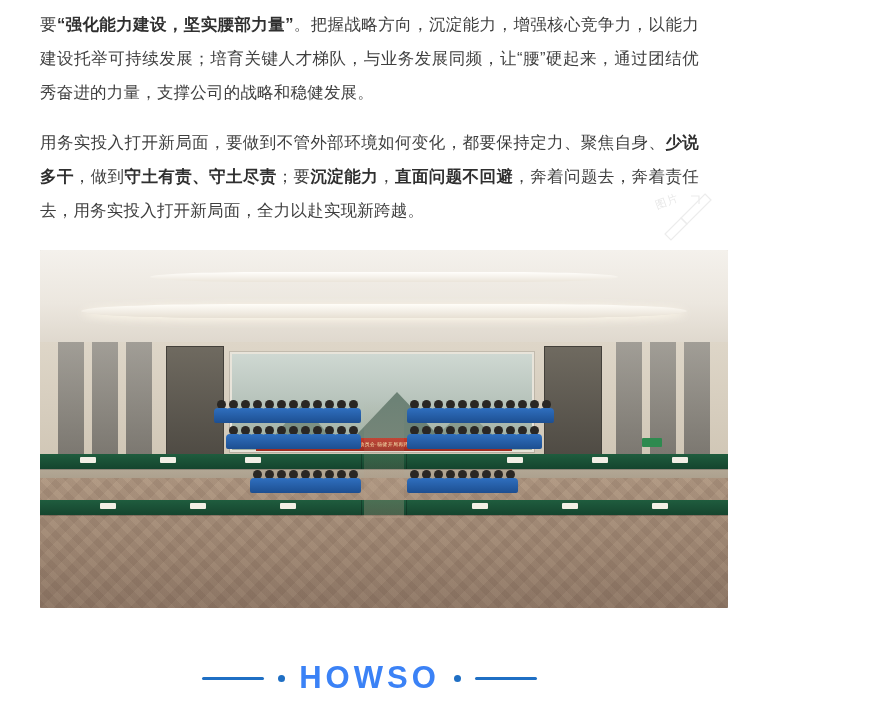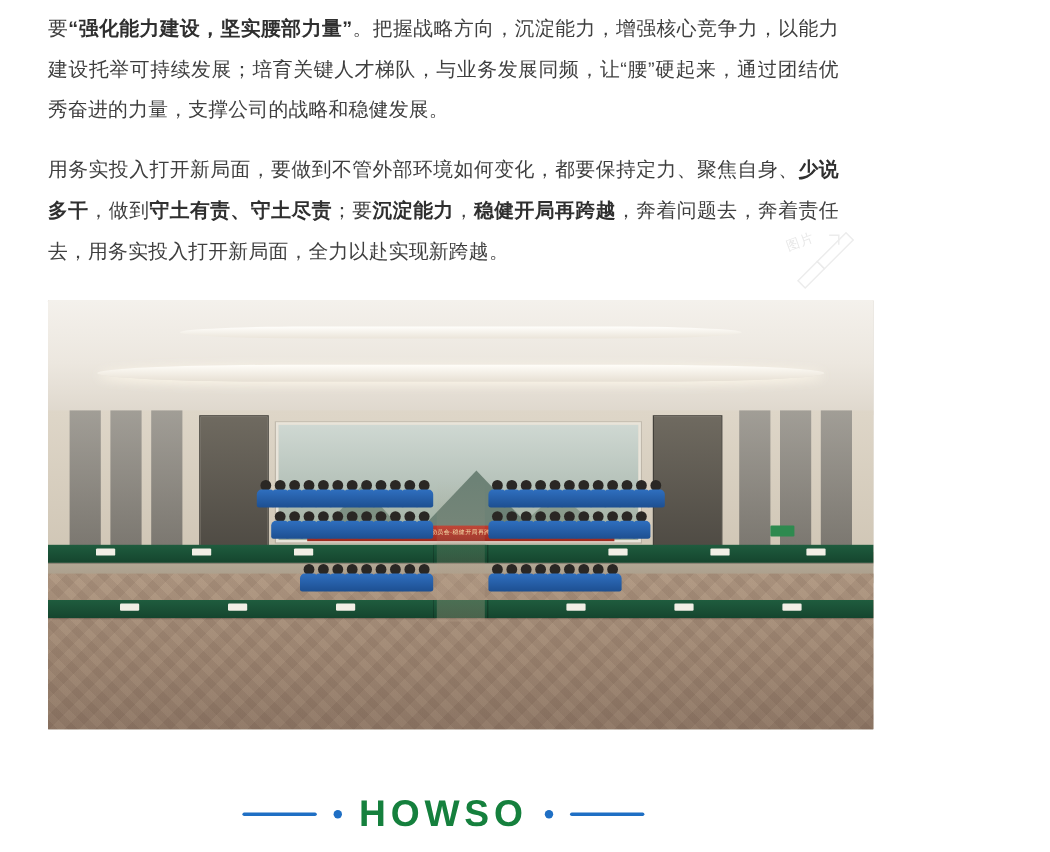--- a/index.html
+++ b/index.html
@@ -295,32 +295,32 @@
   .footer .dot {
     width: 7px;
     height: 7px;
     border-radius: 50%;
     background: #1f6fc4;
   }
   .footer .brand {
     font-size: 31px;
     font-weight: bold;
     letter-spacing: 4px;
-    color: #15803d;
+    color: #3b82f6;
     font-family: "Liberation Sans", sans-serif;
   }
 </style>
 </head>
 <body>
 
 <div class="page">
 
   <p class="para first"><span>要</span><span class="bold">“强化能力建设，坚实腰部力量”</span><span>。把握战略方向，沉淀能力，增强核心竞争力，以能力建设托举可持续发展；培育关键人才梯队，与业务发展同频，让“腰”硬起来，通过团结优秀奋进的力量，支撑公司的战略和稳健发展。</span></p>
 
-  <p class="para second"><span>用务实投入打开新局面，要做到不管外部环境如何变化，都要保持定力、聚焦自身、</span><span class="bold">少说多干</span><span>，做到</span><span class="bold">守土有责、守土尽责</span><span>；要</span><span class="bold">沉淀能力</span><span>，</span><span class="bold">稳健开局再跨越</span><span>，奔着问题去，奔着责任去，用务实投入打开新局面，全力以赴实现新跨越。</span></p>
+  <p class="para second"><span>用务实投入打开新局面，要做到不管外部环境如何变化，都要保持定力、聚焦自身、</span><span class="bold">少说多干</span><span>，做到</span><span class="bold">守土有责、守土尽责</span><span>；要</span><span class="bold">沉淀能力</span><span>，</span><span class="bold">直面问题不回避</span><span>，奔着问题去，奔着责任去，用务实投入打开新局面，全力以赴实现新跨越。</span></p>
 
   <div class="watermark">
     <svg class="wm-shape" viewBox="0 0 68 58">
       <path d="M58 4 L64 10 L40 34 L34 28 Z" fill="none" stroke="#c9c9c9" stroke-width="1.2"></path>
       <path d="M34 28 L40 34 L24 50 L18 44 Z" fill="none" stroke="#c9c9c9" stroke-width="1.2"></path>
       <path d="M44 6 L52 6 L52 14" fill="none" stroke="#c9c9c9" stroke-width="1.2"></path>
     </svg>
     <div class="wm-text">图片</div>
   </div>
 

